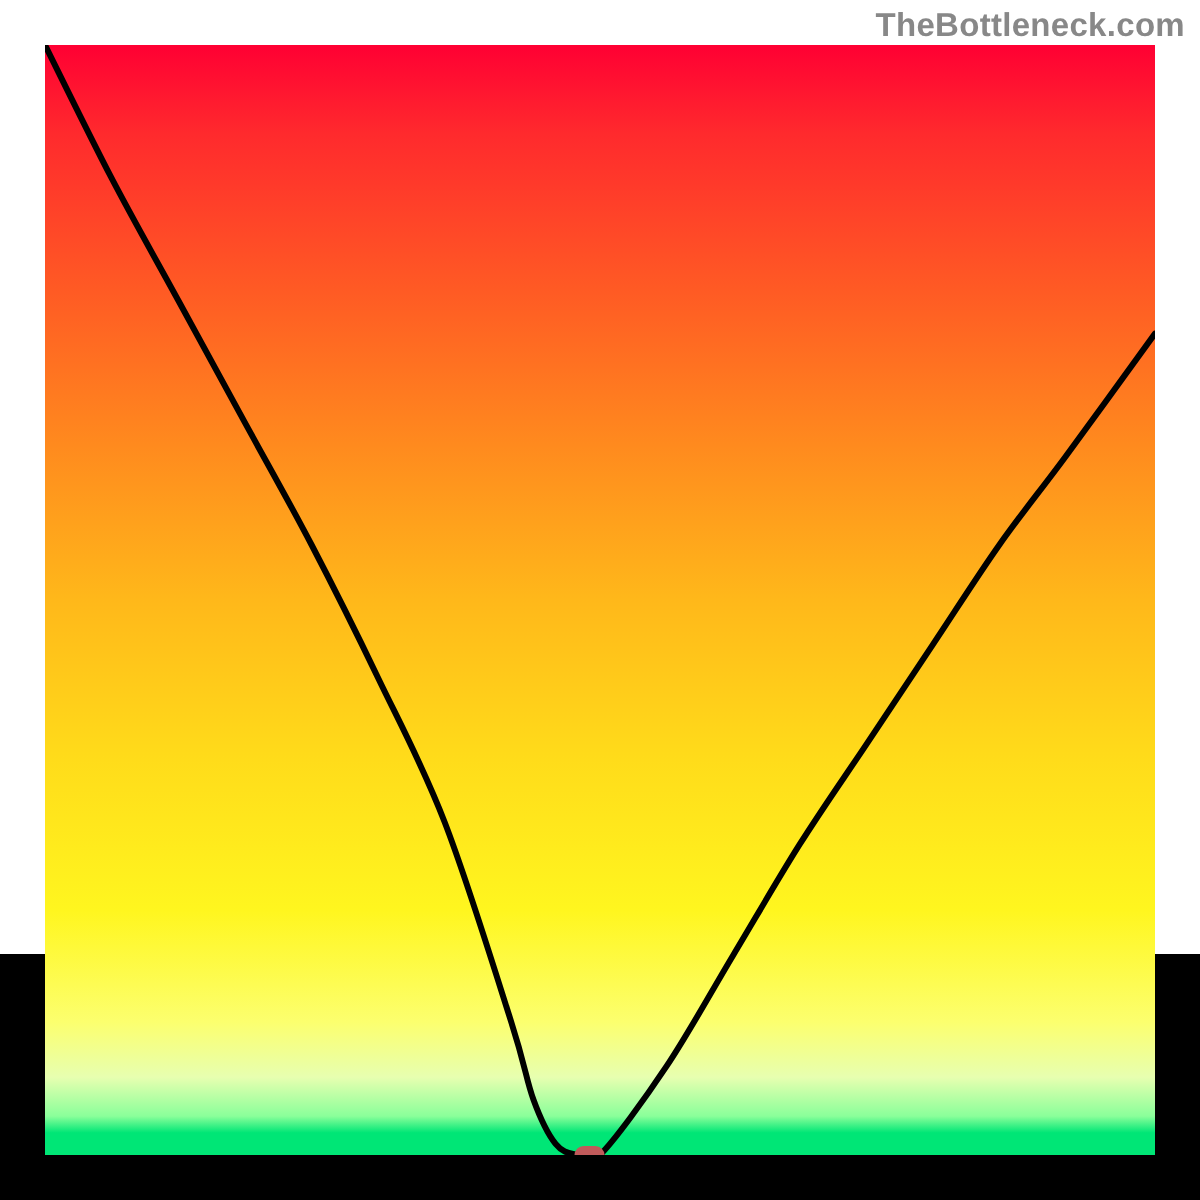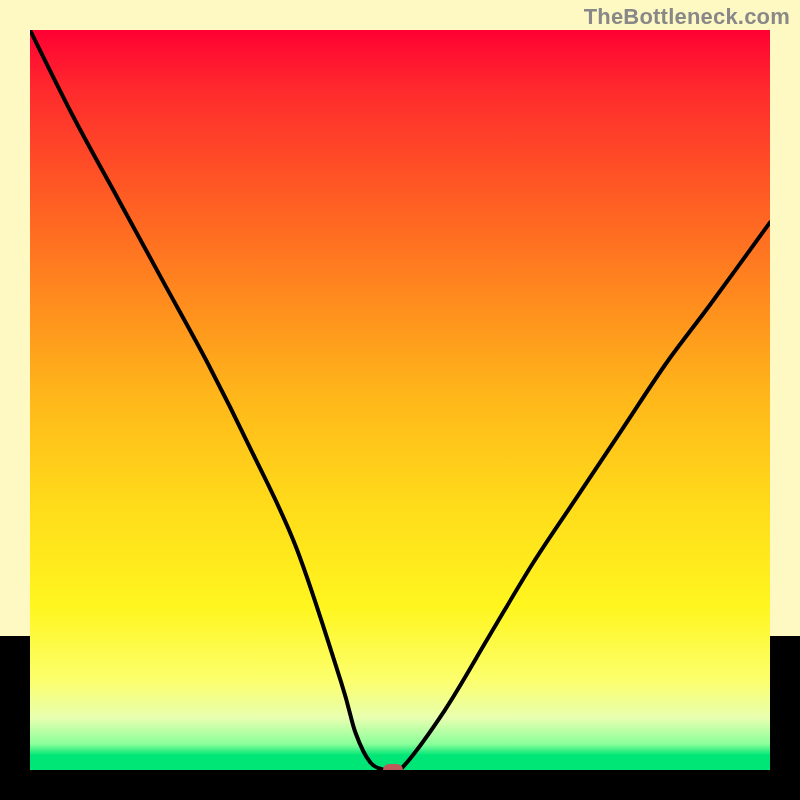--- a/index.html
+++ b/index.html
@@ -7,21 +7,21 @@
     padding: 0;
     width: 800px;
     height: 800px;
     background: #000;
     font-family: Arial, Helvetica, sans-serif;
   }
   .frame {
     position: relative;
     width: 800px;
     height: 636px;
-    background: #fef9c3;
+    background: #ffffff;
   }
   .watermark {
     position: absolute;
     top: 4px;
     right: 10px;
     color: #888;
     font-size: 22px;
     font-weight: bold;
     z-index: 5;
     letter-spacing: 0.2px;

